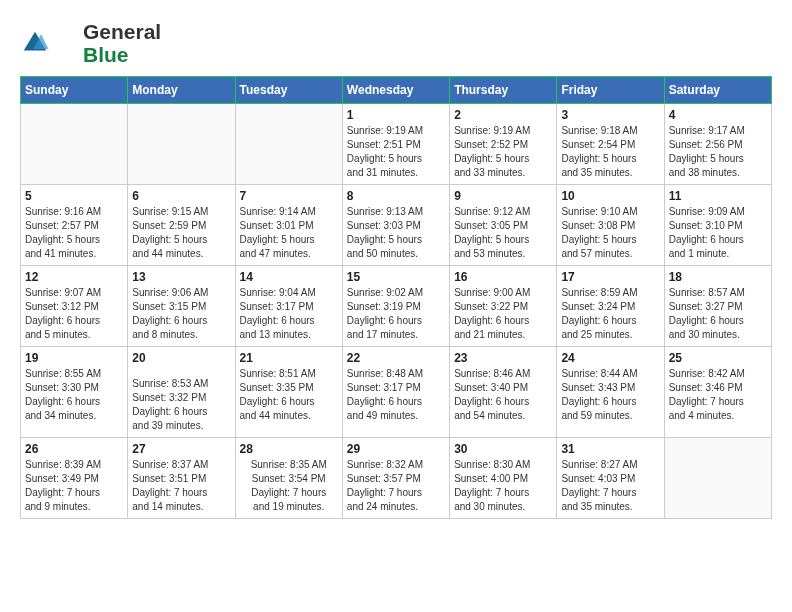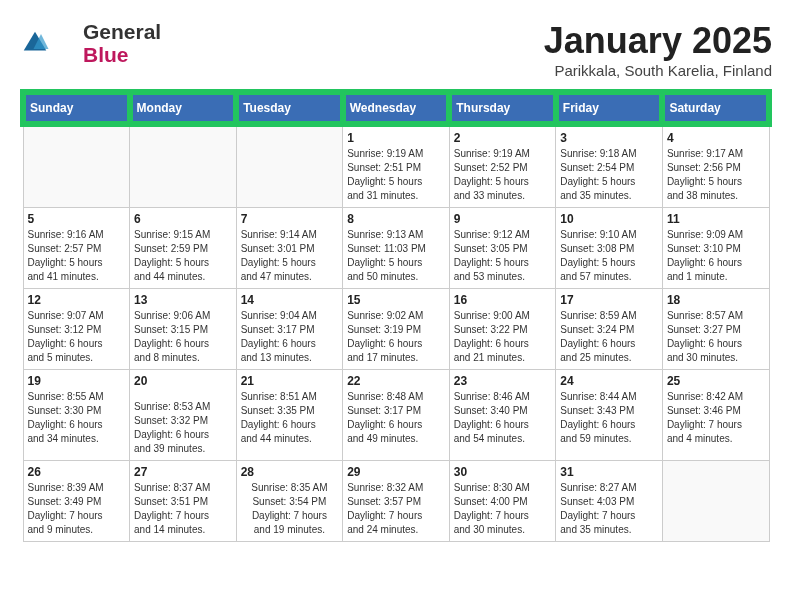--- a/index.html
+++ b/index.html
@@ -22,21 +22,21 @@
     }
     .logo-text {
       display: flex;
       flex-direction: column;
       font-size: 21px;
       font-weight: bold;
       line-height: 1.1;
       margin-left: 29px;
     }
     .logo-general { color: #333; }
-    .logo-blue { color: #be185d; }
+    .logo-blue { color: #15803d; }
     .logo-icon {
       width: 30px;
       height: 30px;
       margin-right: 4px;
     }
     .title-block {
       text-align: right;
     }
     .month-title {
       font-size: 36px;
@@ -51,21 +51,21 @@
       width: 100%;
       border-collapse: collapse;
       font-size: 11px;
     }
     .calendar thead tr th {
       background-color: #3a6db5;
       color: #fff;
       padding: 6px 4px;
       text-align: left;
       font-size: 12px;
-      border: 6px solid #22c55e;
+      border: 1px solid #22c55e;
     }
     .calendar tbody tr td {
       border: 1px solid #ccc;
       vertical-align: top;
       padding: 4px;
       width: calc(100%/7);
       min-height: 80px;
       background: #fff;
     }
     .calendar tbody tr td.empty {
@@ -90,24 +90,20 @@
   <div class="logo">
     <svg class="logo-icon" viewBox="0 0 40 40">
       <polygon points="20,5 35,30 5,30" fill="#1a6699"></polygon>
       <polygon points="28,8 38,28 18,28" fill="#3399cc" opacity="0.7"></polygon>
     </svg>
     <div class="logo-text">
       <span class="logo-general">General</span>
       <span class="logo-blue">Blue</span>
     </div>
   </div>
-  <div class="title-block">
-    <div class="month-title">January 2025</div>
-    <div class="location">Parikkala, South Karelia, Finland</div>
-  </div>
 </div>
 
 <table class="calendar">
   <thead>
     <tr>
     <th>Sunday</th>
         <th>Monday</th>
         <th>Tuesday</th>
         <th>Wednesday</th>
         <th>Thursday</th>
@@ -167,21 +163,21 @@
         <td>
           <div class="day-number">7</div>
           <div class="day-info" style="white-space: pre-line;">Sunrise: 9:14 AM
 Sunset: 3:01 PM
 Daylight: 5 hours
 and 47 minutes.</div>
         </td>
         <td>
           <div class="day-number">8</div>
           <div class="day-info" style="white-space: pre-line;">Sunrise: 9:13 AM
-Sunset: 11:03 PM
+Sunset: 3:03 PM
 Daylight: 5 hours
 and 50 minutes.</div>
         </td>
         <td>
           <div class="day-number">9</div>
           <div class="day-info" style="white-space: pre-line;">Sunrise: 9:12 AM
 Sunset: 3:05 PM
 Daylight: 5 hours
 and 53 minutes.</div>
         </td>

